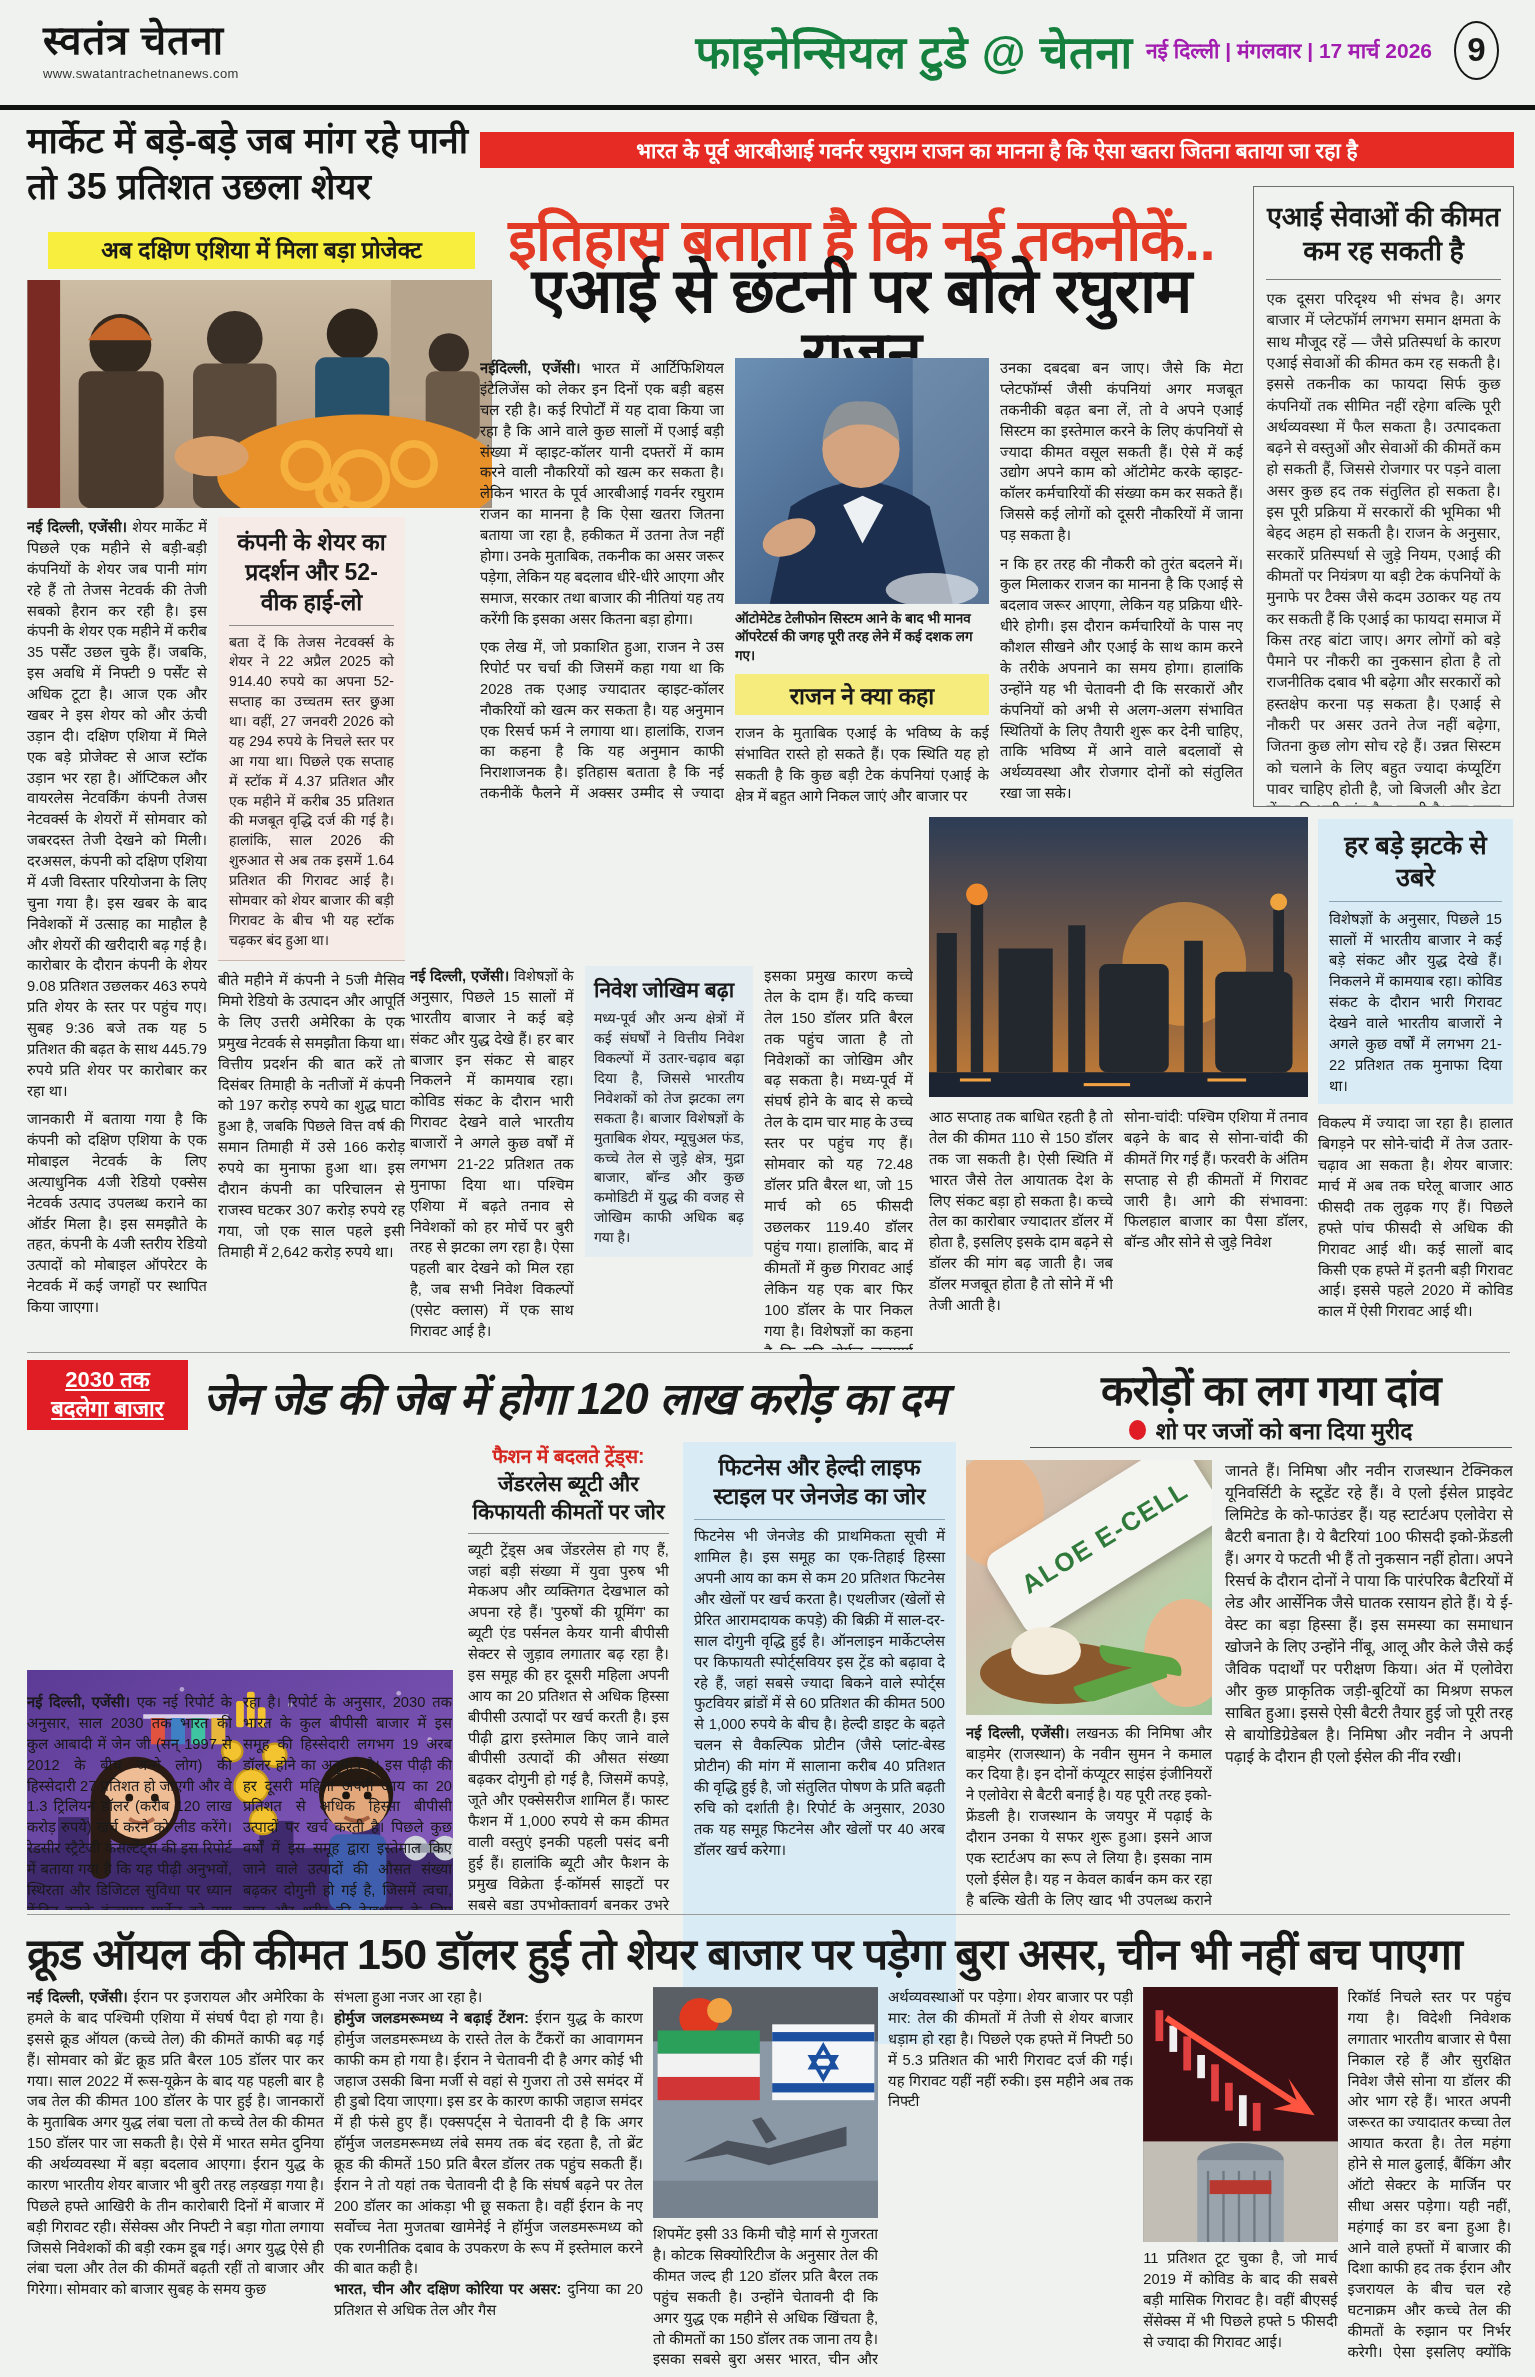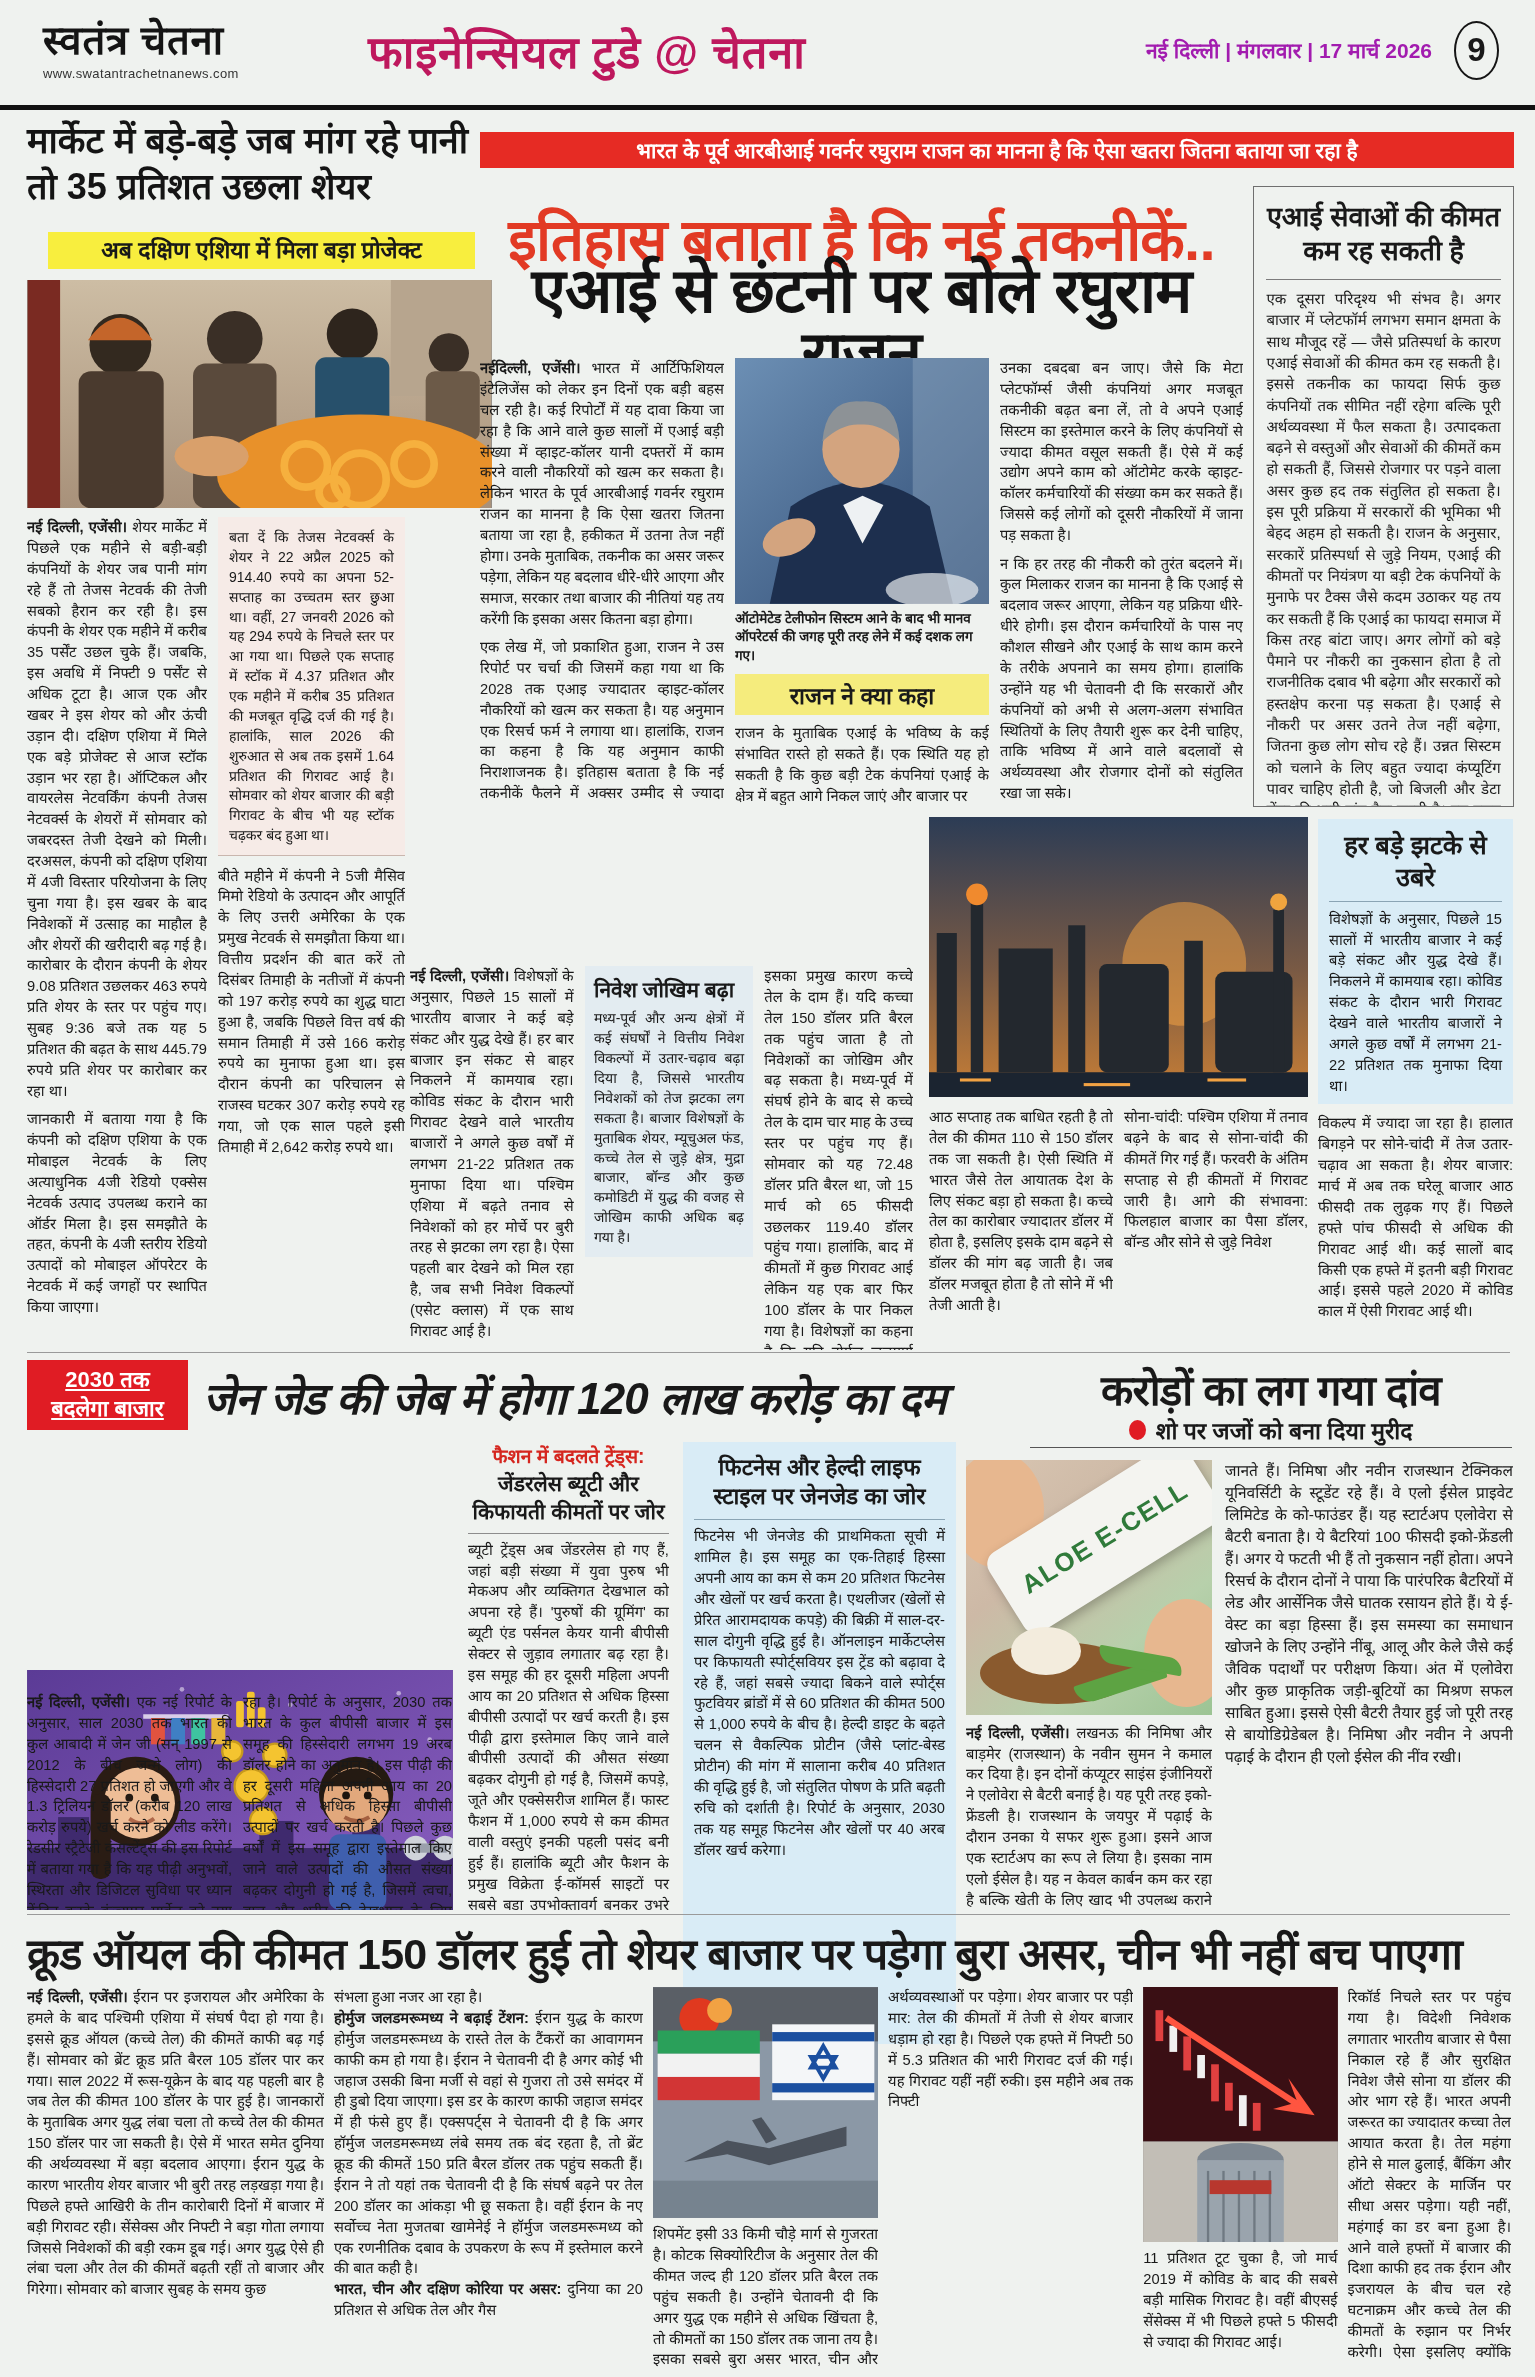--- a/index.html
+++ b/index.html
@@ -10,21 +10,21 @@
   .clip{overflow:hidden;}
   .just{text-align:justify;}
   p{margin:0 0 7.7px 0;}
 
   
   .masthead{position:absolute;left:0;top:0;width:100%;height:110px;border-bottom:5.4px solid #121212;
             display:flex;align-items:center;padding:6.2px 37px 11px 43px;}
   .logo-block{width:325px;}
   .logo-title{font-size:40px;font-weight:800;letter-spacing:0.8px;color:#141414;line-height:1;}
   .logo-url{font-size:13px;color:#333;margin-top:6.2px;letter-spacing:0.4px;}
-  .masthead-title{flex:1;text-align:left;font-size:45px;font-weight:800;color:#be185d;letter-spacing:0.8px;}
+  .masthead-title{flex:1;text-align:right;font-size:45px;font-weight:800;color:#15803d;letter-spacing:0.8px;}
   .date-block{display:flex;align-items:center;gap:22px;}
   .dateline{font-size:21px;font-weight:700;color:#a21caf;white-space:nowrap;margin-left:13px;}
   .page-oval{width:45px;height:59px;border:2.3px solid #151515;border-radius:50%;
              display:flex;align-items:center;justify-content:center;font-size:33px;font-weight:800;}
 
   
   .bodytxt{font-size:14.7px;line-height:1.42;}
   .bodytxt b{font-weight:800;}
   .smalltxt{font-size:14px;line-height:1.42;}
 
@@ -148,20 +148,21 @@
     </svg>
   </div>
 
   <div class="abs cols" style="left:27px;top:517px;width:378px;height:827px;">
     <div class="col bodytxt just" style="width:180px;height:827px;">
       <p><b>नई दिल्ली, एजेंसी।</b> <span>शेयर मार्केट में पिछले एक महीने से बड़ी-बड़ी कंपनियों के शेयर जब पानी मांग रहे हैं तो तेजस नेटवर्क की तेजी सबको हैरान कर रही है। इस कंपनी के शेयर एक महीने में करीब 35 पर्सेंट उछल चुके हैं। जबकि, इस अवधि में निफ्टी 9 पर्सेंट से अधिक टूटा है। आज एक और खबर ने इस शेयर को और ऊंची उड़ान दी। दक्षिण एशिया में मिले एक बड़े प्रोजेक्ट से आज स्टॉक उड़ान भर रहा है। ऑप्टिकल और वायरलेस नेटवर्किंग कंपनी तेजस नेटवर्क्स के शेयरों में सोमवार को जबरदस्त तेजी देखने को मिली। दरअसल, कंपनी को दक्षिण एशिया में 4जी विस्तार परियोजना के लिए चुना गया है। इस खबर के बाद निवेशकों में उत्साह का माहौल है और शेयरों की खरीदारी बढ़ गई है। कारोबार के दौरान कंपनी के शेयर 9.08 प्रतिशत उछलकर 463 रुपये प्रति शेयर के स्तर पर पहुंच गए। सुबह 9:36 बजे तक यह 5 प्रतिशत की बढ़त के साथ 445.79 रुपये प्रति शेयर पर कारोबार कर रहा था।</span></p>
       <p>जानकारी में बताया गया है कि कंपनी को दक्षिण एशिया के एक मोबाइल नेटवर्क के लिए अत्याधुनिक 4जी रेडियो एक्सेस नेटवर्क उत्पाद उपलब्ध कराने का ऑर्डर मिला है। इस समझौते के तहत, कंपनी के 4जी स्तरीय रेडियो उत्पादों को मोबाइल ऑपरेटर के नेटवर्क में कई जगहों पर स्थापित किया जाएगा।</p>
     </div>
     <div class="col" style="width:187px;height:827px;">
       <div class="pink-box">
+        <h3>कंपनी के शेयर का प्रदर्शन और 52-वीक हाई-लो</h3>
         <p class="smalltxt just" style="margin:0;">बता दें कि तेजस नेटवर्क्स के शेयर ने 22 अप्रैल 2025 को 914.40 रुपये का अपना 52-सप्ताह का उच्चतम स्तर छुआ था। वहीं, 27 जनवरी 2026 को यह 294 रुपये के निचले स्तर पर आ गया था। पिछले एक सप्ताह में स्टॉक में 4.37 प्रतिशत और एक महीने में करीब 35 प्रतिशत की मजबूत वृद्धि दर्ज की गई है। हालांकि, साल 2026 की शुरुआत से अब तक इसमें 1.64 प्रतिशत की गिरावट आई है। सोमवार को शेयर बाजार की बड़ी गिरावट के बीच भी यह स्टॉक चढ़कर बंद हुआ था।</p>
       </div>
       <p class="bodytxt just" style="margin-top:9.3px;">बीते महीने में कंपनी ने 5जी मैसिव मिमो रेडियो के उत्पादन और आपूर्ति के लिए उत्तरी अमेरिका के एक प्रमुख नेटवर्क से समझौता किया था। वित्तीय प्रदर्शन की बात करें तो दिसंबर तिमाही के नतीजों में कंपनी को 197 करोड़ रुपये का शुद्ध घाटा हुआ है, जबकि पिछले वित्त वर्ष की समान तिमाही में उसे 166 करोड़ रुपये का मुनाफा हुआ था। इस दौरान कंपनी का परिचालन से राजस्व घटकर 307 करोड़ रुपये रह गया, जो एक साल पहले इसी तिमाही में 2,642 करोड़ रुपये था।</p>
     </div>
   </div>
 
   <div class="abs r-kicker" style="left:480px;top:132px;width:1034px;height:36px;">भारत के पूर्व आरबीआई गवर्नर रघुराम राजन का मानना है कि ऐसा खतरा जितना बताया जा रहा है</div>
   <div class="abs r-red" style="left:480px;top:175px;width:763px;margin-top:35px;">इतिहास बताता है कि नई तकनीकें..</div>
   <div class="abs r-black" style="left:480px;top:259px;width:763px;">एआई से छंटनी पर बोले रघुराम राजन</div>
 

